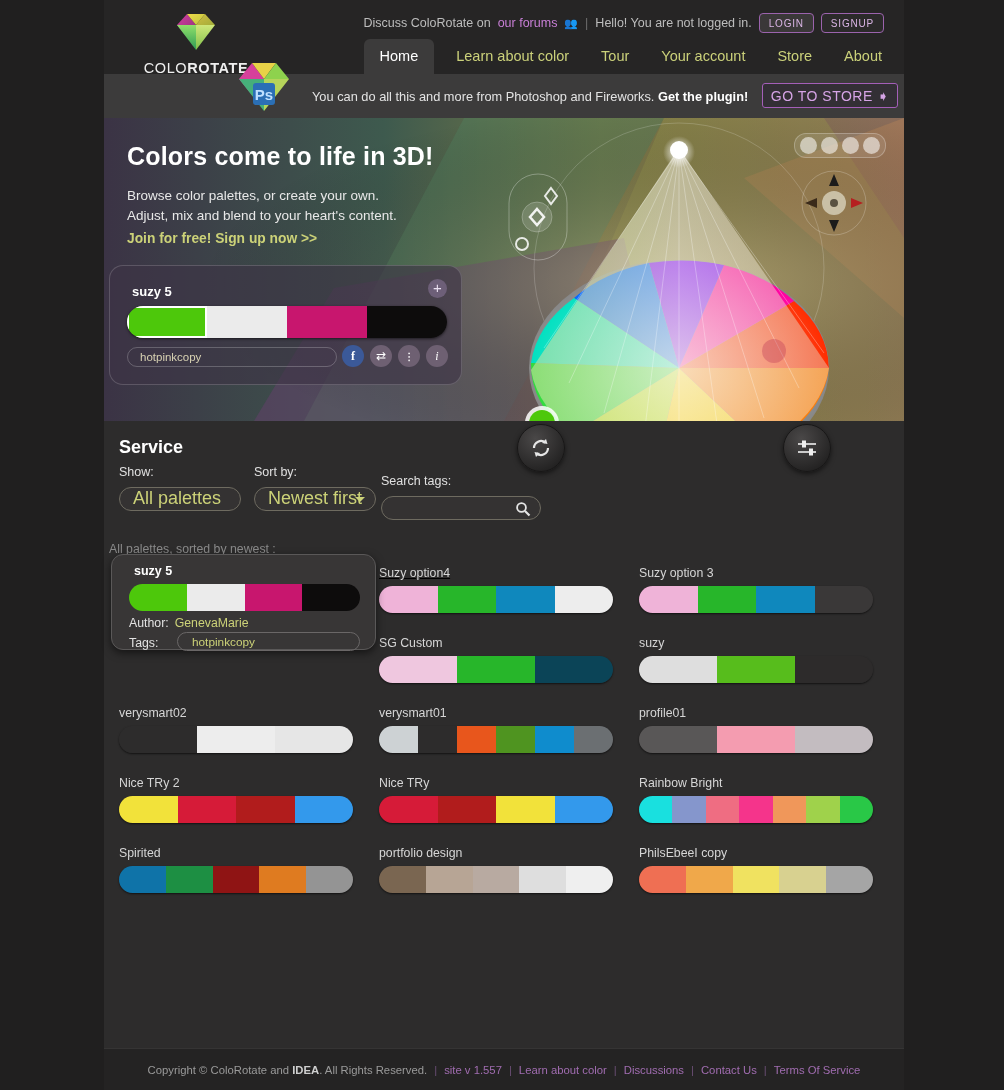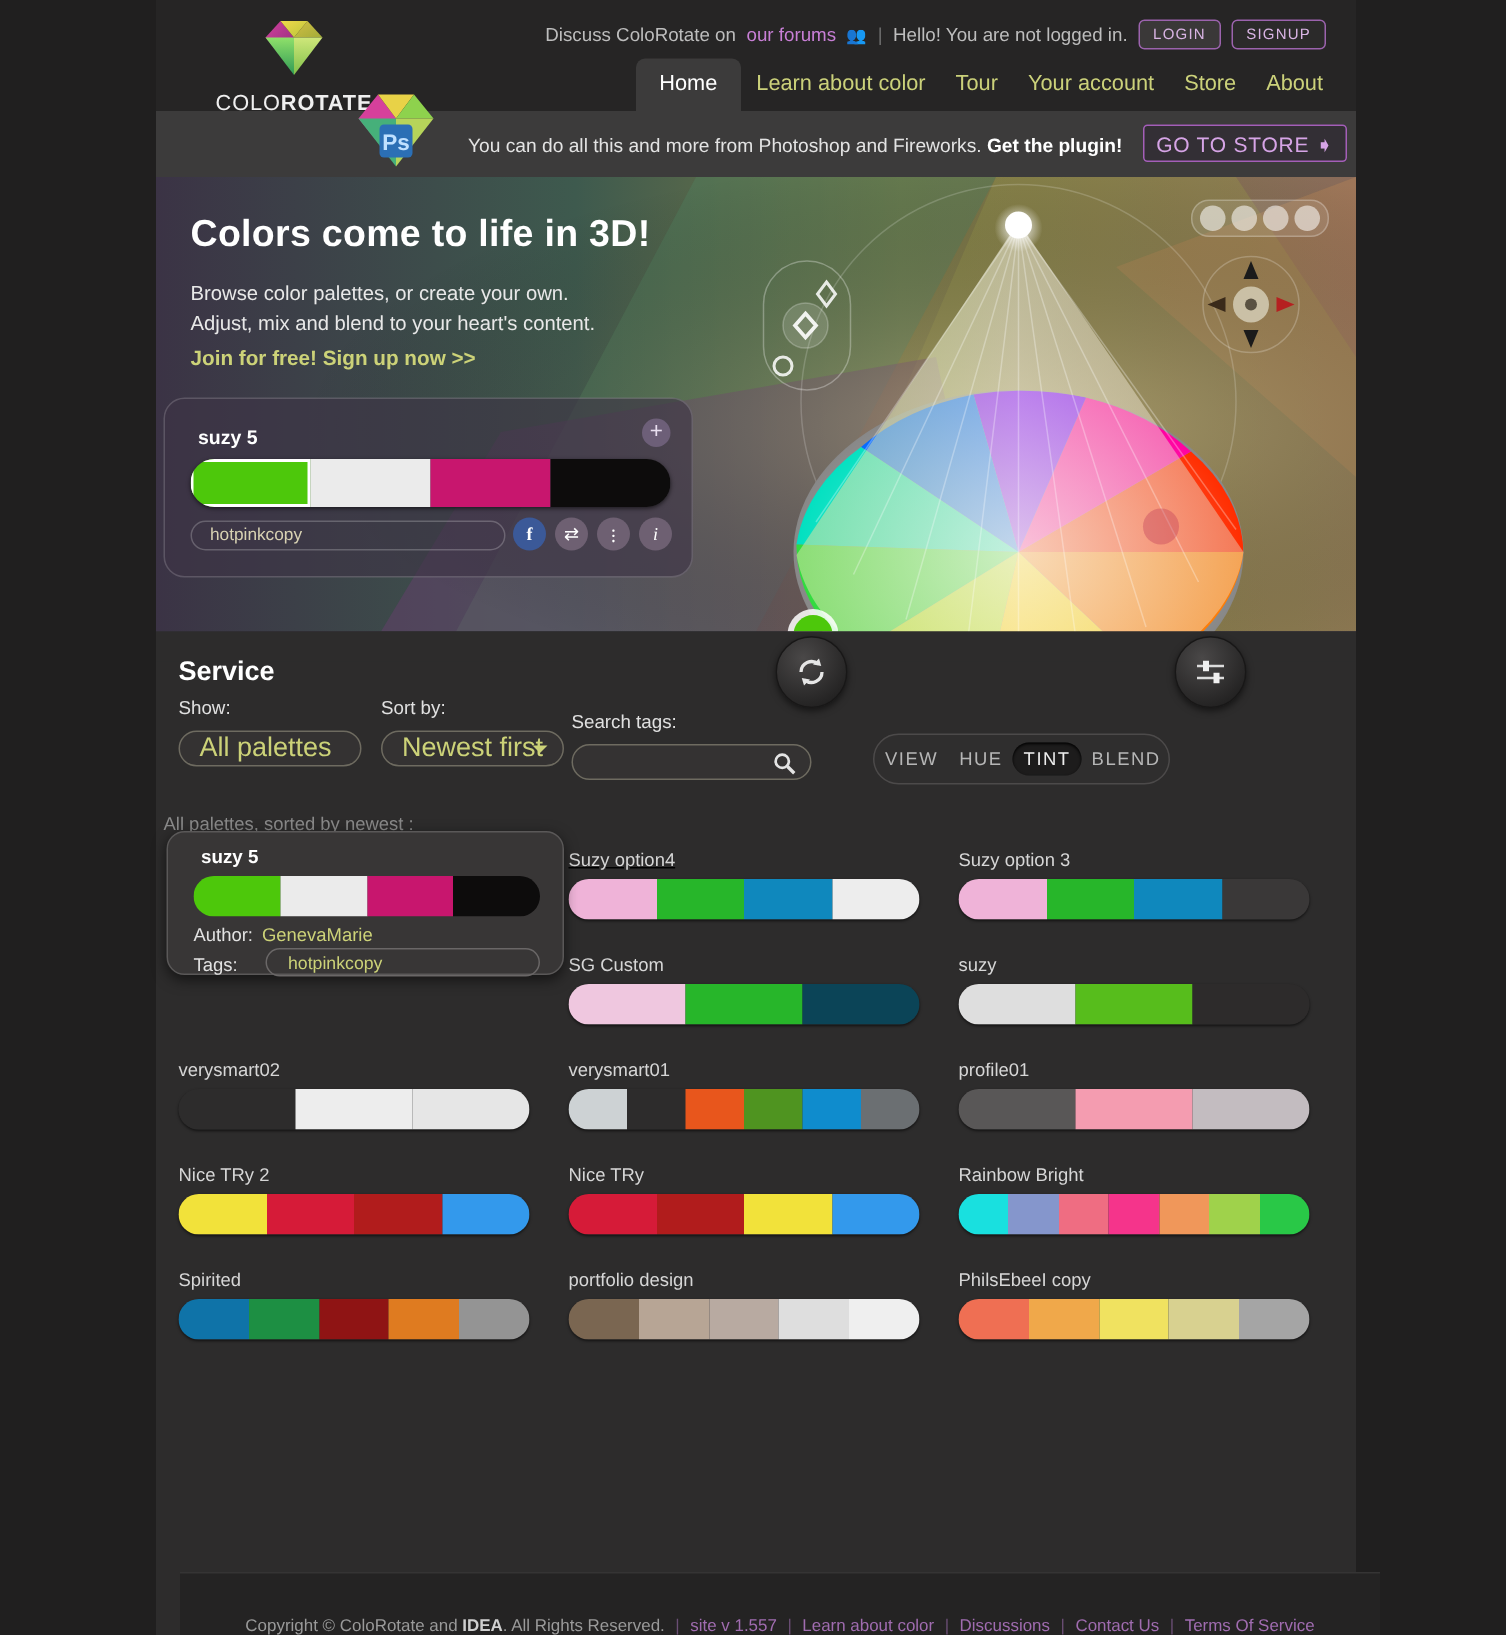--- a/index.html
+++ b/index.html
@@ -29,21 +29,21 @@
   .topright .dim { color: #bdbdbd; }
   .forums { color: #c87fd6; text-decoration: none; }
   .sep { color: #6d6d6d; }
   .btn-pill {
     border: 1px solid #9b63ad; border-radius: 4px; color: #d9b4e4;
     font-size: 10px; letter-spacing: .8px; padding: 4px 9px 3px; background: #2b2a2a;
   }
   .btn-pill.solid { background: #3a3838; }
 
   
-  .nav { position: absolute; right: 12px; bottom: 0; display: flex; align-items: flex-end; gap: 0; }
+  .nav { position: absolute; right: 12px; bottom: 0; display: flex; align-items: flex-end; gap: 12px; }
   .nav a {
     font-size: 14.5px; color: #cbd17a; text-decoration: none; padding: 8px 10px 10px;
     display: inline-block;
   }
   .nav a.active { background: #3c3b3b; color: #ffffff; border-radius: 6px 6px 0 0; padding: 9px 16px 10px; }
 
   
   .plugin { position: relative; height: 44px; background: #3c3b3b; display: flex; align-items: center; }
   .plugin .ps-logo { position: absolute; left: 130px; top: -17px; width: 60px; height: 58px; }
   .plugin-text { margin-left: 208px; font-size: 12.8px; color: #e3e3e3; }
@@ -156,23 +156,23 @@
   .feature .arow { position: absolute; left: 17px; top: 61px; font-size: 12.3px; color: #e2e2e2; }
   .feature .arow b { color: #ccd278; font-weight: normal; margin-left: 6px; }
   .feature .trow { position: absolute; left: 17px; top: 81px; font-size: 12.3px; color: #e2e2e2; }
   .feature .tbox {
     position: absolute; left: 48px; top: -4px; width: 183px; height: 19px;
     border: 1px solid #6a6767; border-radius: 10px; color: #ccd278; font-size: 11.8px; padding: 2px 0 0 14px;
   }
 
   
   .footer {
-    position: absolute; left: 16px; top: 1048px; width: 800px; height: 42px;
+    position: absolute; left: 0; top: 1048px; width: 800px; height: 42px;
     background: #242323; border-top: 1px solid #353434;
-    display: flex; align-items: flex-end; justify-content: center; gap: 0;
+    display: flex; align-items: center; justify-content: center; gap: 0;
     font-size: 11.3px; color: #9a9a9a;
   }
   .footer .fsep { color: #6a4e74; margin: 0 7px; }
   .footer a { color: #a06cb0; text-decoration: none; }
   .footer b { color: #cfcfcf; }
 </style>
 </head>
 <body>
 
 <div class="page">
@@ -416,26 +416,20 @@
       </div>
       <div class="round-tool rt-mix">
         <svg width="24" height="24" viewBox="0 0 24 24">
           <line x1="3" y1="8" x2="21" y2="8" stroke="#dcdcdc" stroke-width="1.8"></line>
           <line x1="3" y1="16" x2="21" y2="16" stroke="#dcdcdc" stroke-width="1.8"></line>
           <rect x="7" y="4.5" width="4" height="7" fill="#efefef"></rect>
           <rect x="14" y="12.5" width="4" height="7" fill="#efefef"></rect>
         </svg>
       </div>
 
-      <div class="modebar">
-        <span>VIEW</span>
-        <span>HUE</span>
-        <span class="on">TINT</span>
-        <span>BLEND</span>
-      </div>
 
       <div class="grid">
 
         <div class="cell" style="left:0;top:0;">
           <div class="t"></div>
           <div class="bar">
             <i style="background:#e868c0"></i>
             <i style="background:#1e6d22"></i>
             <i style="background:#0a0909"></i>
           </div>

